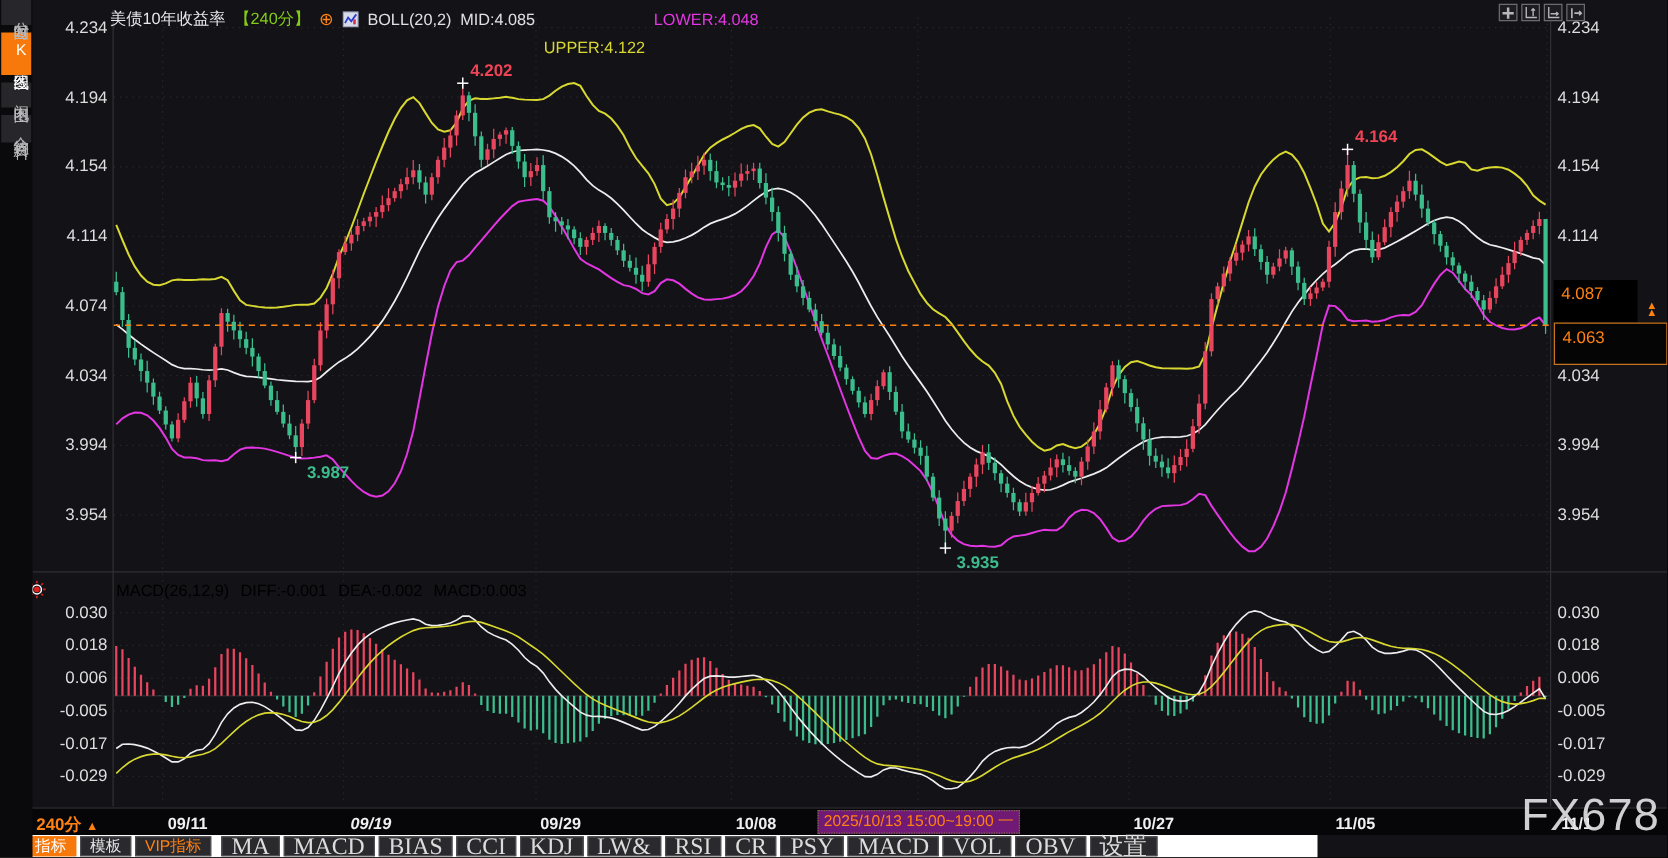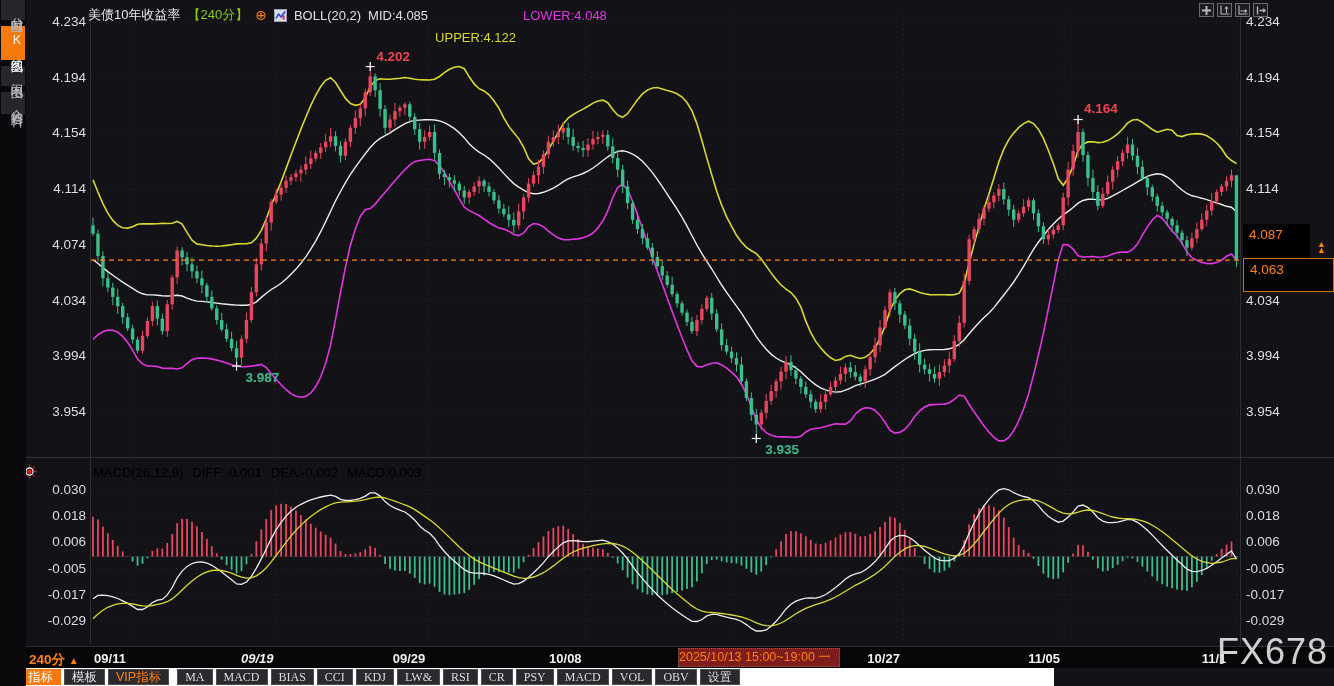--- a/index.html
+++ b/index.html
@@ -19,34 +19,34 @@
   .plus{color:#ff8111;font-size:14px;line-height:12px;cursor:pointer;}
   
   .toolbtns{position:absolute;left:1199px;top:3px;z-index:25;display:flex;gap:3px;}
   .tbtn{width:15px;height:14px;background:#1d1d21;border:1px solid #6b6b6f;box-sizing:border-box;
         display:flex;align-items:center;justify-content:center;cursor:pointer;}
   
   .macdhdr{position:absolute;left:93px;top:463px;z-index:25;font-size:13px;display:flex;gap:9px;white-space:nowrap;}
   
   .ylab{position:absolute;width:58px;font-size:13.5px;color:#dededf;z-index:5;}
   .ylab.l{text-align:right;left:28px;} .ylab.r{text-align:left;left:1246px;width:80px;}
-  .xlab{position:absolute;width:72px;text-align:left;font-size:13px;font-weight:bold;color:#f0f0f0;top:651px;z-index:12;}
+  .xlab{position:absolute;width:72px;text-align:right;font-size:13px;font-weight:bold;color:#f0f0f0;top:651px;z-index:12;}
   
   .xaxisrow{position:absolute;left:0;top:647px;width:1334px;height:21px;background:#060609;z-index:10;}
   .periodsel{position:absolute;left:29px;top:651px;color:#ff8111;font-size:13.5px;font-weight:bold;z-index:12;cursor:pointer;}
   .periodsel .arr{font-size:10px;}
-  .tooltip{position:absolute;left:654px;top:648px;width:160px;height:17px;background:#7f1d1d;border:1px dotted #7d6a4a;
-           color:#ff8111;font-size:12.5px;text-align:left;line-height:17px;z-index:13;margin-left:24px;}
+  .tooltip{position:absolute;left:654px;top:648px;width:160px;height:17px;background:#701a75;border:1px dotted #7d6a4a;
+           color:#ff8111;font-size:12.5px;text-align:center;line-height:17px;z-index:13;}
   .tabrow{position:absolute;left:0;top:668px;width:1054px;height:18px;background:#ffffff;z-index:14;
           display:flex;align-items:center;padding-left:20px;box-sizing:border-box;}
   .tab{height:16px;line-height:15px;padding:0 7px;margin-right:3px;font-size:12.5px;background:#2a2a2e;
        border:1px solid #4e4e52;color:#e6e6e8;cursor:pointer;box-sizing:border-box;}
   .tab.active{background:#f8790b;border-color:#f8790b;color:#fff;}
   .tab.vip{color:#ff8111;margin-right:8px;}
-  .tab.ind{font-family:"Liberation Serif","DejaVu Serif",serif;font-size:12px;color:#dcdcdc;}
+  .tab.ind{font-family:"Liberation Serif","DejaVu Serif",serif;font-size:19px;color:#dcdcdc;}
   
   .tag{position:absolute;z-index:20;font-size:13.5px;color:#ff8111;background:#000;height:34px;line-height:21px;padding-left:6px;box-sizing:border-box;}
   .tag1{left:1243px;top:224px;width:67px;}
   .tag2{left:1243px;top:258px;width:91px;background:#050505;border:1px solid #c8741c;}
   .uparrows{position:absolute;left:1317px;top:242px;z-index:21;color:#ff8111;font-size:9px;line-height:5.5px;text-align:center;cursor:pointer;}
   .watermark{position:absolute;right:6px;bottom:13px;font-size:36px;color:rgba(225,225,228,0.92);
              letter-spacing:1px;z-index:40;font-weight:500;}
   .liveicon{position:absolute;left:22px;top:464px;z-index:26;}
   svg.plot{position:absolute;left:0;top:0;z-index:8;}
 </style>

